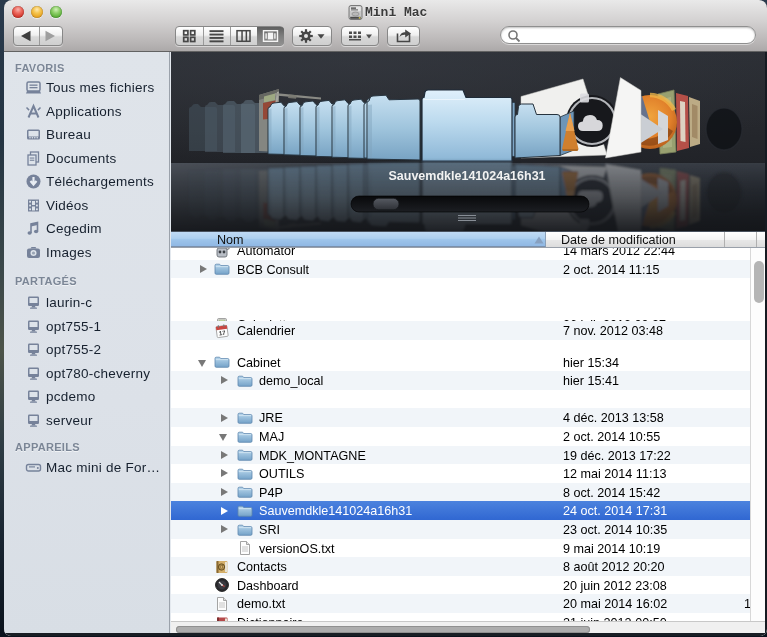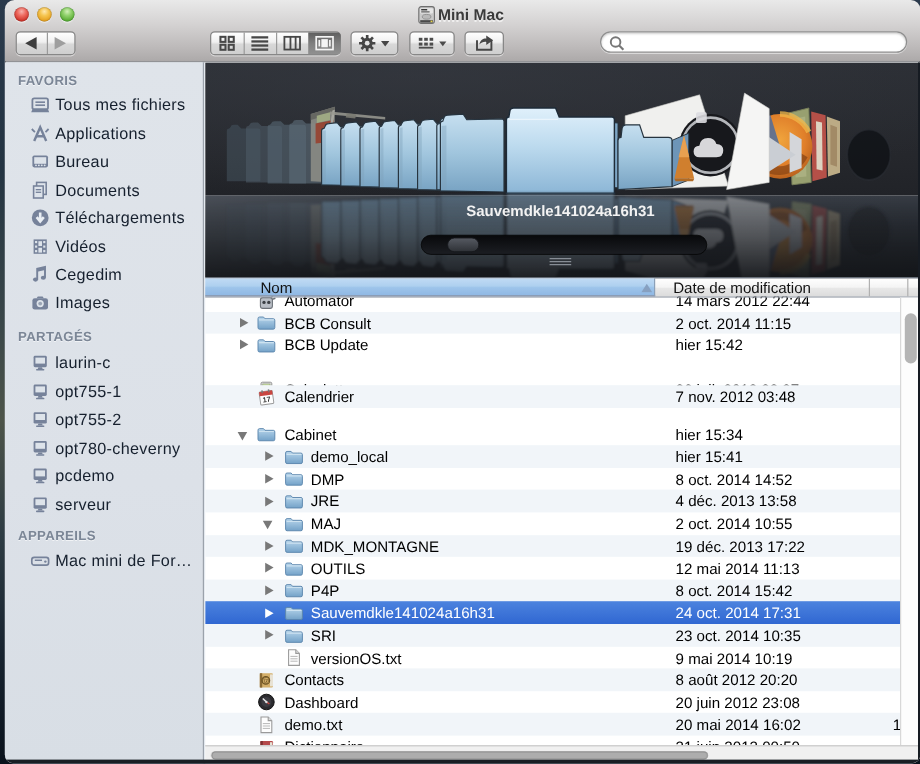--- a/index.html
+++ b/index.html
@@ -21,21 +21,21 @@
     background:linear-gradient(180deg,#e9e9e9 0%,#d4d2d2 40%,#bcb9b9 78%,#acA9a9 100%);
     border-bottom:1px solid #626262;
     border-radius:8px 8px 0 0;
   }
   .tl { position:absolute; top:5.5px; width:12px; height:12px; border-radius:50%; box-shadow:inset 0 0 0 1px rgba(0,0,0,0.22), inset 0 2px 2px rgba(255,255,255,0.55), 0 1px 1px rgba(255,255,255,0.5); }
   .tl.r { left:7.5px; background:radial-gradient(circle at 50% 30%, #f7b2ad 0%, #ee6b60 35%, #d23a30 70%, #b02820 100%); box-shadow:inset 0 0 1px rgba(80,0,0,.8),0 1px 1px rgba(255,255,255,.6);}
   .tl.y { left:26.5px; background:radial-gradient(circle at 50% 30%, #ffe9b0 0%, #f5c550 35%, #e8a525 70%, #c68812 100%); box-shadow:inset 0 0 1px rgba(90,60,0,.8),0 1px 1px rgba(255,255,255,.6);}
   .tl.g { left:45.5px; background:radial-gradient(circle at 50% 30%, #d2f0b8 0%, #8fd06a 35%, #5fb03a 70%, #3f8f20 100%); box-shadow:inset 0 0 1px rgba(0,70,0,.8),0 1px 1px rgba(255,255,255,.6);}
   .title {
     position:absolute; top:5px; left:361px; font-size:13px; font-weight:bold;
-    color:#3b3b3b; text-shadow:0 1px 0 rgba(255,255,255,.6);
+    color:#3b3b3b; text-shadow:0 1px 0 rgba(255,255,255,.6);font-family:Liberation Mono, monospace;
   }
   .tbtn {
     position:absolute; top:26px; height:20px; border:1px solid #878787; border-radius:4px;
     background:linear-gradient(180deg,#ffffff 0%,#f0f0f0 45%,#d8d8d8 55%,#cfcfcf 100%);
     box-shadow:0 1px 0 rgba(255,255,255,.5);
   }
   .seg { position:absolute; top:0; bottom:0; border-left:1px solid #9a9a9a; }
   .search {
     position:absolute; top:26px; left:496px; width:256px; height:18px;
     border-radius:10px; background:#fff; border:1px solid #8f8f8f;
@@ -509,29 +509,20 @@
       </div>
 <div class="row alt" style="top:18.6px">
         <div class="tri" style="left:29px;border-left-color:#787878"></div>
         <svg class="icn" style="left:43px;top:1.5px" width="16" height="16" viewBox="0 0 16 16">
           <path d="M1,4.5 Q1,3.2 2.2,3.2 L5.6,3.2 L6.8,4.6 L13.8,4.6 Q15,4.6 15,5.9 L15,12 Q15,13.3 13.8,13.3 L2.2,13.3 Q1,13.3 1,12 Z" fill="url(#fgr)" stroke="#5d87ad" stroke-width="0.8"></path>
           <path d="M1.8,5.6 L14.2,5.6" stroke="#cde2f0" stroke-width="1"></path>
         </svg>
         <div class="nm" style="left:66px">BCB Consult</div>
         <div class="dt">2 oct. 2014 11:15</div>
       </div>
-<div class="row" style="top:37.2px">
-        <div class="tri" style="left:29px;border-left-color:#787878"></div>
-        <svg class="icn" style="left:43px;top:1.5px" width="16" height="16" viewBox="0 0 16 16">
-          <path d="M1,4.5 Q1,3.2 2.2,3.2 L5.6,3.2 L6.8,4.6 L13.8,4.6 Q15,4.6 15,5.9 L15,12 Q15,13.3 13.8,13.3 L2.2,13.3 Q1,13.3 1,12 Z" fill="url(#fgr)" stroke="#5d87ad" stroke-width="0.8"></path>
-          <path d="M1.8,5.6 L14.2,5.6" stroke="#cde2f0" stroke-width="1"></path>
-        </svg>
-        <div class="nm" style="left:66px">BCB Update</div>
-        <div class="dt">hier 15:42</div>
-      </div>
 <div class="row" style="top:74.4px">
         <svg class="icn" style="left:43px;top:1.5px" width="16" height="16" viewBox="0 0 16 16">
           <rect x="3.5" y="1.5" width="9" height="13" rx="1.2" fill="#d9d9d9" stroke="#909090" stroke-width="0.8"></rect>
           <rect x="5" y="3" width="6" height="3" fill="#cfe3a8" stroke="#8a9a70" stroke-width="0.5"></rect>
           <g fill="#9a9a9a">
             <rect x="5" y="7.2" width="1.5" height="1.3"></rect>
             <rect x="7.2" y="7.2" width="1.5" height="1.3"></rect>
             <rect x="9.4" y="7.2" width="1.5" height="1.3"></rect>
             <rect x="5" y="9.2" width="1.5" height="1.3"></rect>
             <rect x="7.2" y="9.2" width="1.5" height="1.3"></rect>
@@ -568,29 +559,20 @@
       </div>
 <div class="row alt" style="top:130.2px">
         <div class="tri" style="left:50px;border-left-color:#787878"></div>
         <svg class="icn" style="left:66px;top:1.5px" width="16" height="16" viewBox="0 0 16 16">
           <path d="M1,4.5 Q1,3.2 2.2,3.2 L5.6,3.2 L6.8,4.6 L13.8,4.6 Q15,4.6 15,5.9 L15,12 Q15,13.3 13.8,13.3 L2.2,13.3 Q1,13.3 1,12 Z" fill="url(#fgr)" stroke="#5d87ad" stroke-width="0.8"></path>
           <path d="M1.8,5.6 L14.2,5.6" stroke="#cde2f0" stroke-width="1"></path>
         </svg>
         <div class="nm" style="left:88px">demo_local</div>
         <div class="dt">hier 15:41</div>
       </div>
-<div class="row" style="top:148.8px">
-        <div class="tri" style="left:50px;border-left-color:#787878"></div>
-        <svg class="icn" style="left:66px;top:1.5px" width="16" height="16" viewBox="0 0 16 16">
-          <path d="M1,4.5 Q1,3.2 2.2,3.2 L5.6,3.2 L6.8,4.6 L13.8,4.6 Q15,4.6 15,5.9 L15,12 Q15,13.3 13.8,13.3 L2.2,13.3 Q1,13.3 1,12 Z" fill="url(#fgr)" stroke="#5d87ad" stroke-width="0.8"></path>
-          <path d="M1.8,5.6 L14.2,5.6" stroke="#cde2f0" stroke-width="1"></path>
-        </svg>
-        <div class="nm" style="left:88px">DMP</div>
-        <div class="dt">8 oct. 2014 14:52</div>
-      </div>
 <div class="row alt" style="top:167.4px">
         <div class="tri" style="left:50px;border-left-color:#787878"></div>
         <svg class="icn" style="left:66px;top:1.5px" width="16" height="16" viewBox="0 0 16 16">
           <path d="M1,4.5 Q1,3.2 2.2,3.2 L5.6,3.2 L6.8,4.6 L13.8,4.6 Q15,4.6 15,5.9 L15,12 Q15,13.3 13.8,13.3 L2.2,13.3 Q1,13.3 1,12 Z" fill="url(#fgr)" stroke="#5d87ad" stroke-width="0.8"></path>
           <path d="M1.8,5.6 L14.2,5.6" stroke="#cde2f0" stroke-width="1"></path>
         </svg>
         <div class="nm" style="left:88px">JRE</div>
         <div class="dt">4 déc. 2013 13:58</div>
       </div>
 <div class="row" style="top:186.0px">

